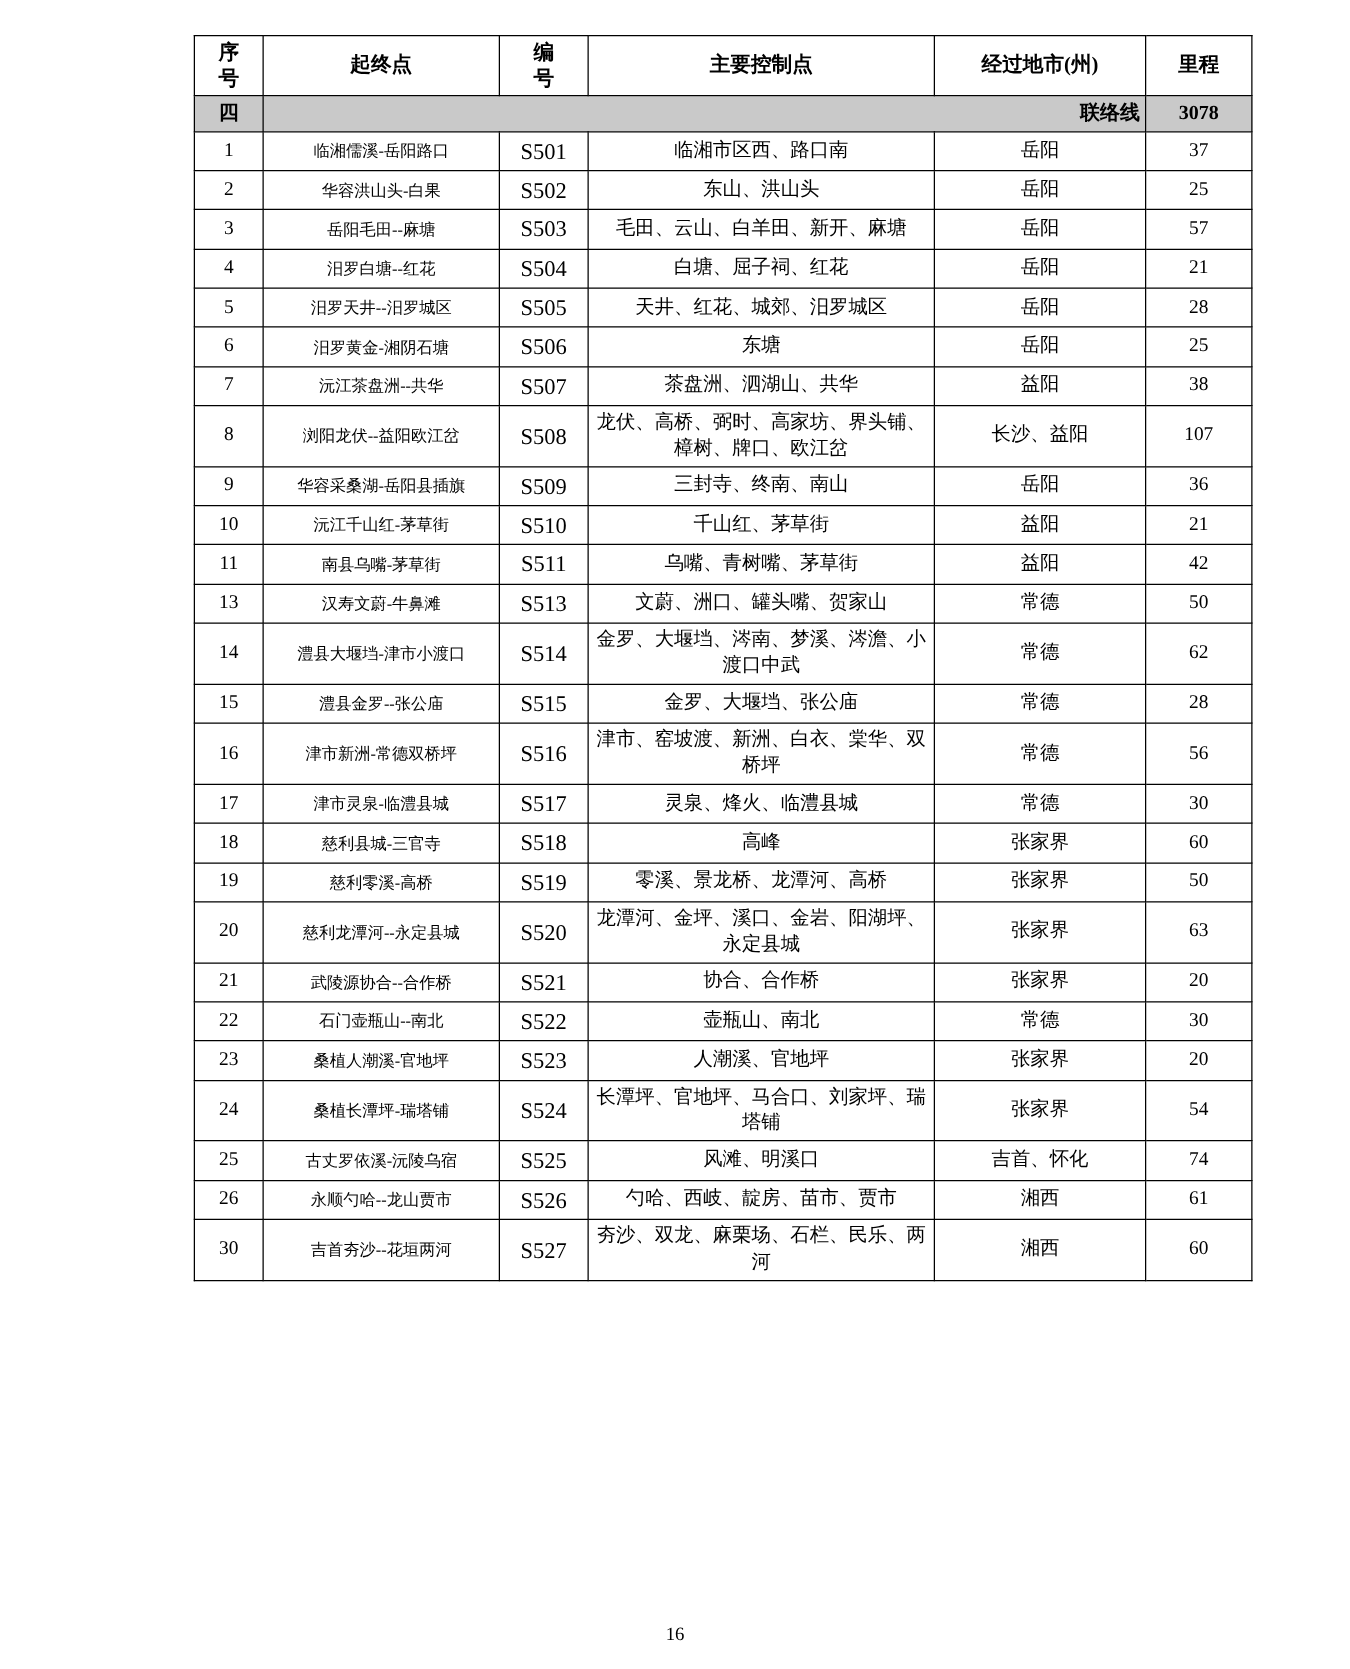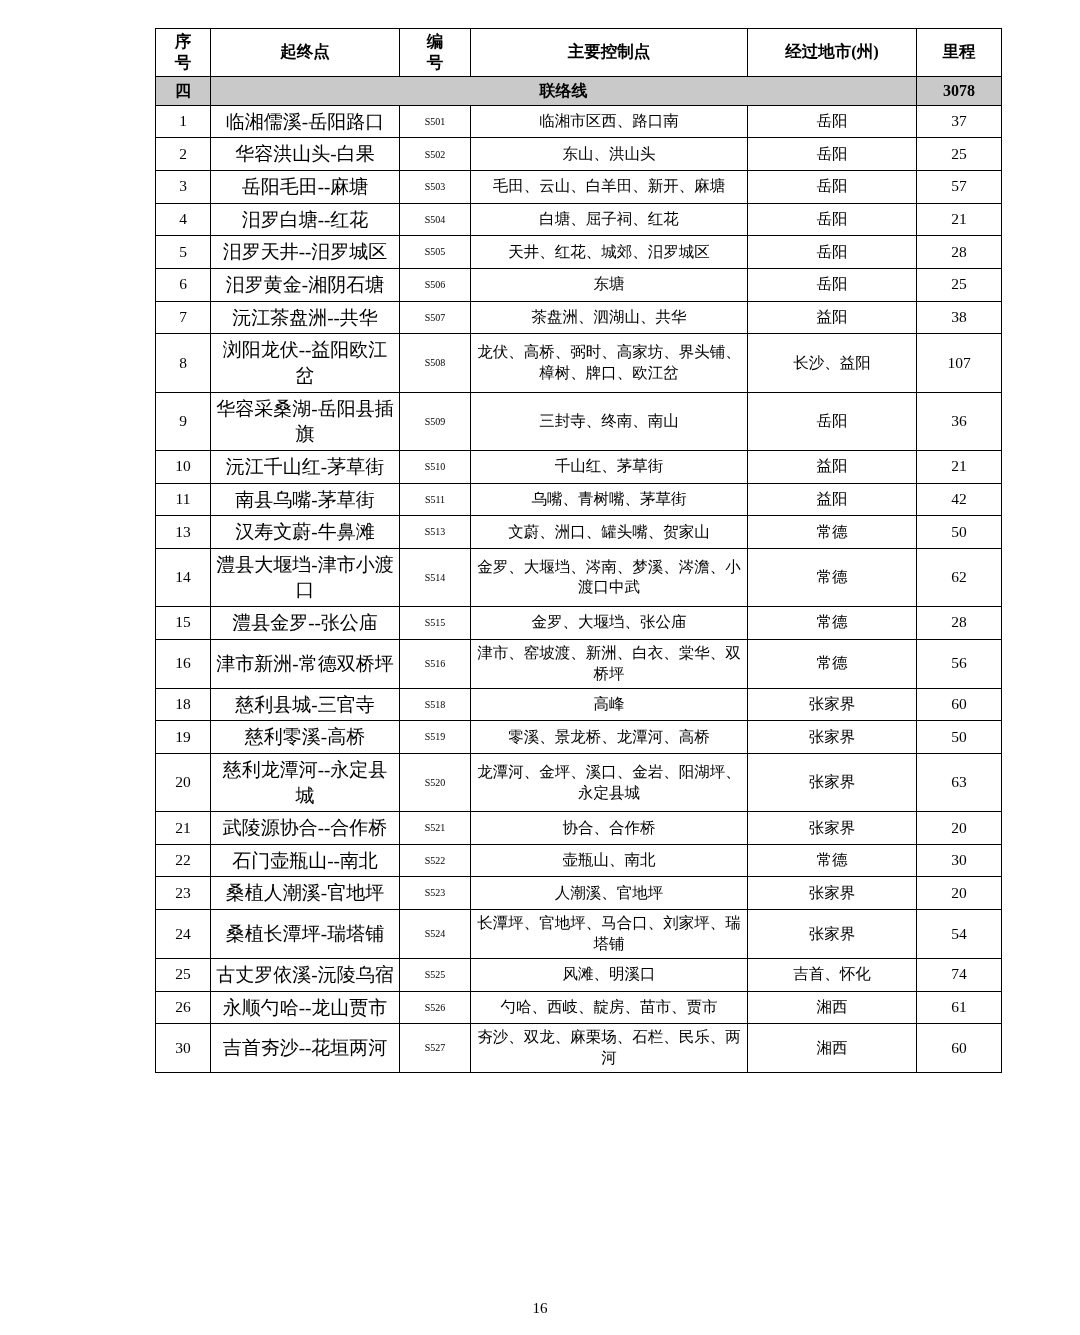--- a/index.html
+++ b/index.html
@@ -52,25 +52,25 @@
   }
   tr.section-row td {
     background: #c9c9c9;
     font-weight: bold;
     font-size: 16px;
   }
   tr.section-row td.section-label {
     text-align: center;
   }
   tr.section-row td.section-title {
-    text-align: center;
+    text-align: right;
   }
   td.cell-seq { font-size: 15.5px; }
-  td.cell-endpoints { font-size: 19px; margin-top: 28px; }
-  td.cell-code { font-size: 10px; margin-top: 36px; }
+  td.cell-endpoints { font-size: 13px; margin-top: 28px; }
+  td.cell-code { font-size: 18px; margin-top: 36px; }
   td.cell-control { font-size: 15.5px; }
   td.cell-cities { font-size: 15.5px; }
   td.cell-mileage { font-size: 15.5px; }
   .page-number {
     position: absolute;
     bottom: 18px;
     left: 0;
     width: 1080px;
     text-align: center;
     font-size: 15px;
@@ -218,20 +218,28 @@
         </tr>
         <tr>
           <td class="cell-seq">16</td>
           <td class="cell-endpoints">津市新洲-常德双桥坪</td>
           <td class="cell-code">S516</td>
           <td class="cell-control">津市、窑坡渡、新洲、白衣、棠华、双桥坪</td>
           <td class="cell-cities">常德</td>
           <td class="cell-mileage">56</td>
         </tr>
         <tr>
+          <td class="cell-seq">17</td>
+          <td class="cell-endpoints">津市灵泉-临澧县城</td>
+          <td class="cell-code">S517</td>
+          <td class="cell-control">灵泉、烽火、临澧县城</td>
+          <td class="cell-cities">常德</td>
+          <td class="cell-mileage">30</td>
+        </tr>
+        <tr>
           <td class="cell-seq">18</td>
           <td class="cell-endpoints">慈利县城-三官寺</td>
           <td class="cell-code">S518</td>
           <td class="cell-control">高峰</td>
           <td class="cell-cities">张家界</td>
           <td class="cell-mileage">60</td>
         </tr>
         <tr>
           <td class="cell-seq">19</td>
           <td class="cell-endpoints">慈利零溪-高桥</td>

